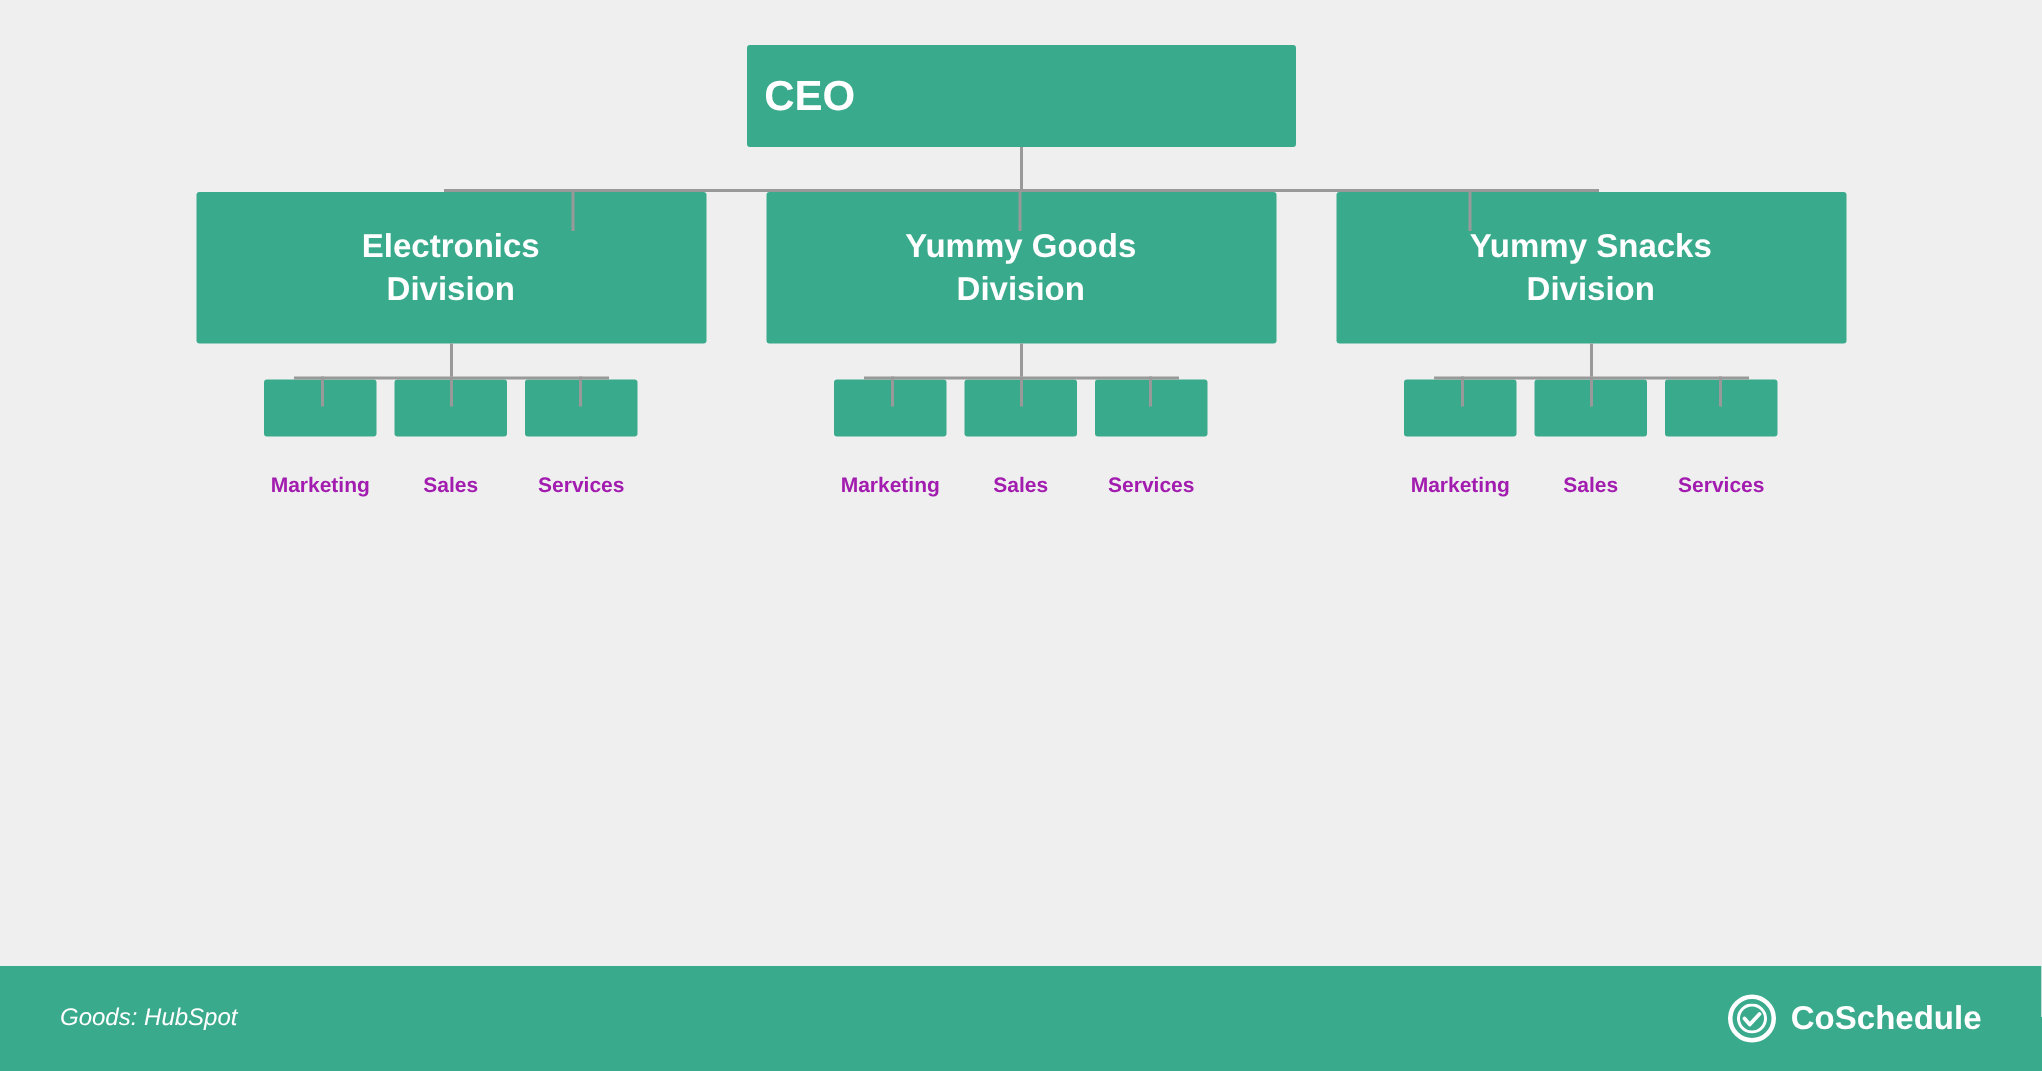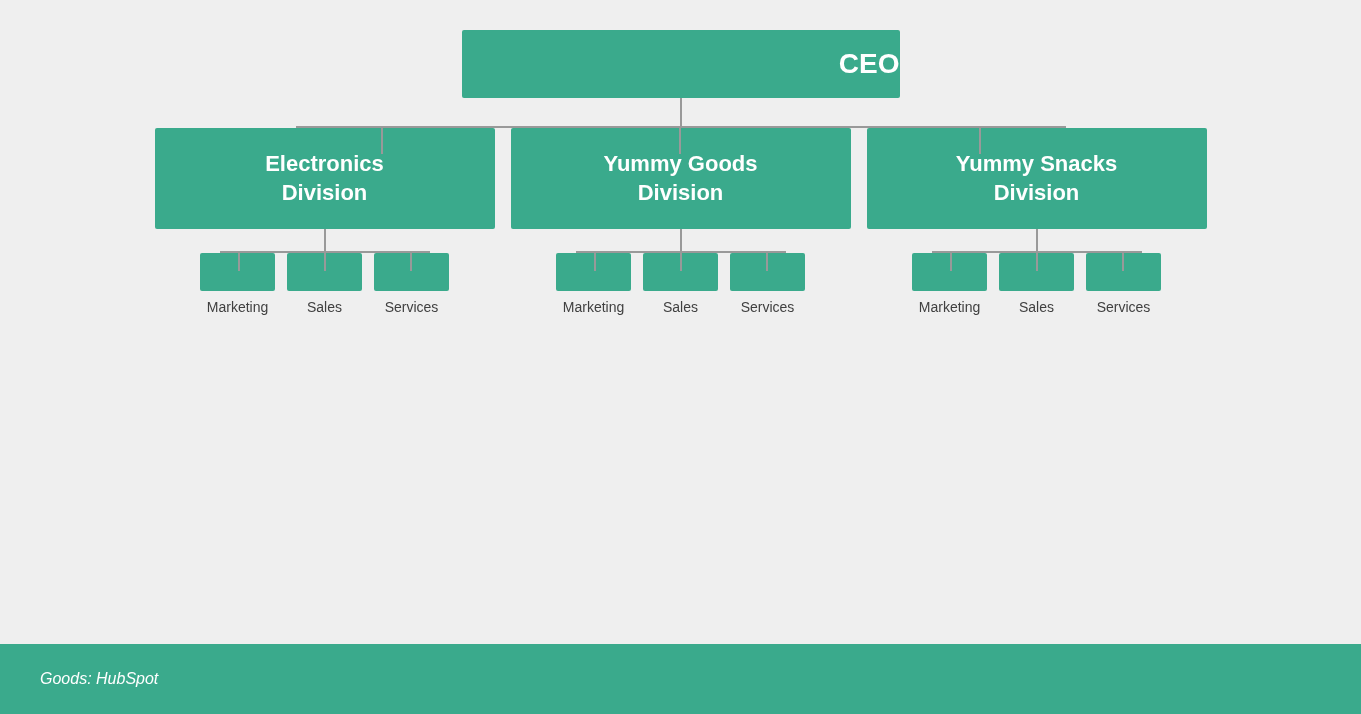--- a/index.html
+++ b/index.html
@@ -38,23 +38,23 @@
       align-items: center;
       width: 100%;
     }
 
     
     .ceo-node {
       background: #3aaa8c;
       color: white;
       font-size: 28px;
       font-weight: 700;
-      padding: 18px 0;
-      width: 438px;
-      text-align: right;
+      padding: 18px 12px;
+      width: 366px;
+      text-align: left;
       border-radius: 2px;
       position: relative;
     }
 
     .division-block {
       display: flex;
       flex-direction: column;
       align-items: center;
     }
 
@@ -78,24 +78,24 @@
     }
 
     .sub-node {
       background: #3aaa8c;
       width: 75px;
       height: 38px;
       border-radius: 2px;
     }
 
     .sub-label {
-      margin-top: 8px;
+      margin-top: 24px;
       font-size: 14px;
-      font-weight: 400;
-      color: #404040;
+      font-weight: 700;
+      color: #a21caf;
       text-align: center;
     }
 
     
     .footer {
       height: 70px;
       background: #3aaa8c;
       display: flex;
       align-items: center;
       justify-content: space-between;
@@ -147,21 +147,21 @@
 
     <div style="position:relative; width:770px; height:2px; background:#999;">
 
       <div style="position:absolute; left:85px; top:0; width:2px; height:28px; background:#999;"></div>
 
       <div style="position:absolute; left:383px; top:0; width:2px; height:28px; background:#999;"></div>
 
       <div style="position:absolute; right:85px; top:0; width:2px; height:28px; background:#999;"></div>
     </div>
 
-    <div style="display:flex; gap:16px; align-items:flex-end; margin-top:0;">
+    <div style="display:flex; gap:40px; align-items:flex-end; margin-top:0;">
 
       <div class="division-block">
         <div class="division-node">
           <span style="white-space:pre-line;">Electronics
 Division</span>
         </div>
 
         <div style="width:2px; height:22px; background:#999;"></div>
 
         <div style="position:relative; width:210px; height:2px; background:#999;">
@@ -239,13 +239,22 @@
           </div>
         </div>
       </div>
 
     </div>
   </div>
 </div>
 
 <div class="footer">
   <div class="footer-source">Goods: HubSpot</div>
+  <div class="footer-logo">
+    <div class="footer-logo-icon">
+      <svg width="20" height="20" viewBox="0 0 20 20">
+        <circle cx="10" cy="10" r="9" fill="none" stroke="white" stroke-width="2"></circle>
+        <polyline points="5,10 8.5,14 15,7" fill="none" stroke="white" stroke-width="2.5" stroke-linecap="round" stroke-linejoin="round"></polyline>
+      </svg>
+    </div>
+    <span class="footer-logo-text">CoSchedule</span>
+  </div>
 </div>
 
 </body></html>

